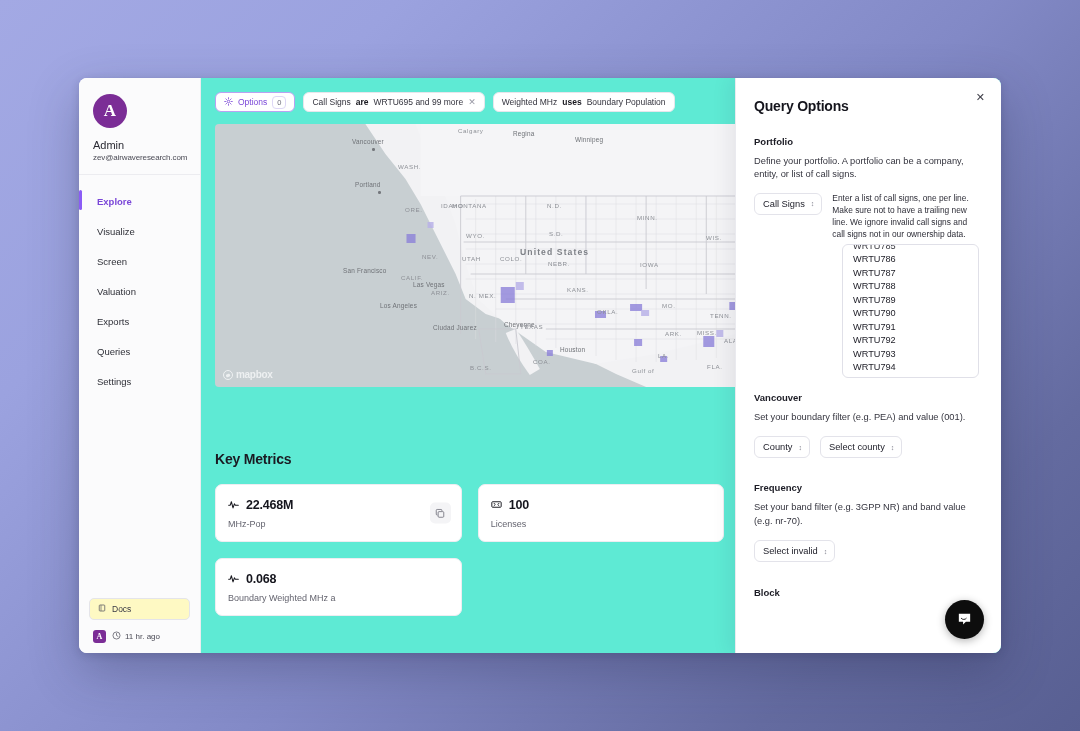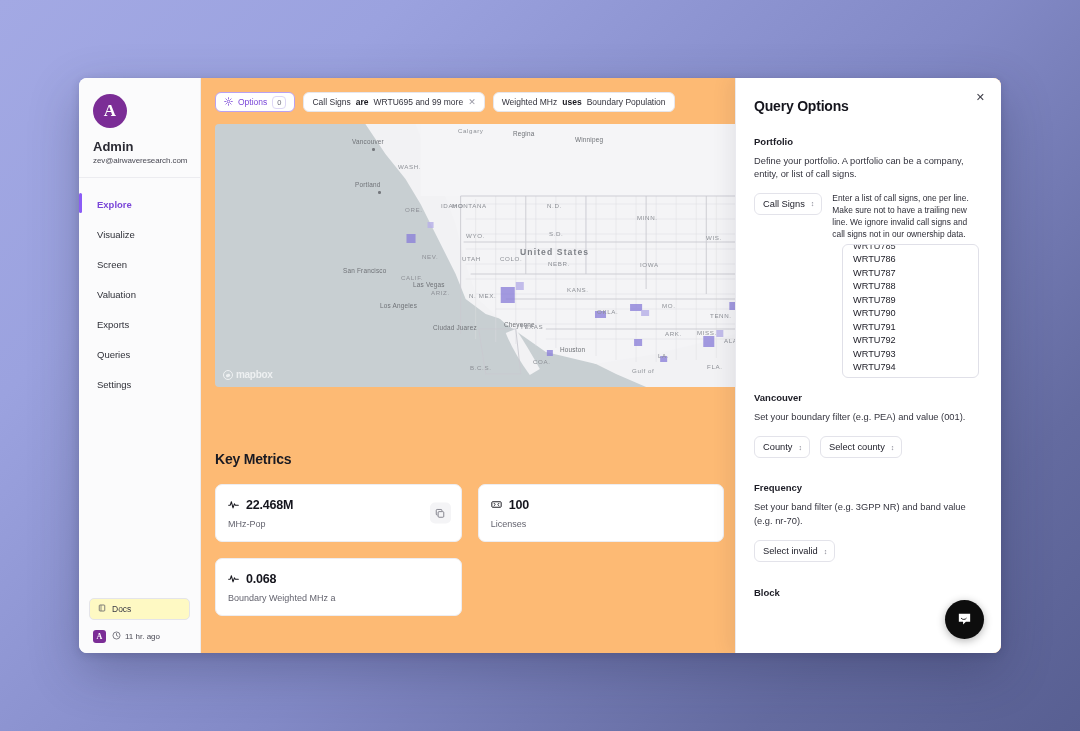--- a/index.html
+++ b/index.html
@@ -31,21 +31,21 @@
     position: relative;
   }
   .profile { padding: 16px 12px 12px 14px; border-bottom: 1px solid #ececf0; }
   .avatar {
     width: 34px; height: 34px; border-radius: 50%;
     background: #7b2d96;
     color: #fff; font-size: 17px; font-weight: 700;
     display: flex; align-items: center; justify-content: center;
     font-family: "Liberation Serif", serif;
   }
-  .profile-name { margin-top: 11px; font-size: 13px; font-weight: 700; color: #2a2a33; }
+  .profile-name { margin-top: 11px; font-size: 11px; font-weight: 400; color: #2a2a33; }
   .profile-email { margin-top: 2px; font-size: 8px; color: #4b4b55; letter-spacing: -.1px; }
 
   .nav { padding-top: 14px; }
   .nav-item {
     position: relative;
     font-size: 9.5px; color: #2f3038;
     padding: 7px 0 7px 18px;
     margin-bottom: 5px;
     cursor: pointer;
   }
@@ -65,21 +65,21 @@
   .foot-row { display: flex; align-items: center; gap: 6px; margin-top: 10px; padding-left: 4px; }
   .foot-badge {
     width: 13px; height: 13px; border-radius: 3px; background: #7b2d96;
     color: #fff; font-size: 8px; font-weight: 700;
     display: flex; align-items: center; justify-content: center;
     font-family: "Liberation Serif", serif;
   }
   .foot-time { display: flex; align-items: center; gap: 4px; font-size: 8px; color: #4a4a55; }
 
   
-  .main { flex: 1; position: relative; overflow: hidden; background: #fdba74; }
+  .main { flex: 1; position: relative; overflow: hidden; background: #5eead4; }
 
   .toolbar { display: flex; align-items: center; gap: 8px; padding: 14px 14px 8px 14px; }
   .chip {
     display: flex; align-items: center; gap: 5px;
     border: 1px solid #e6e6ec; border-radius: 6px;
     background: #fff; height: 20px; padding: 0 8px;
     font-size: 8.5px; color: #33333d; white-space: nowrap;
   }
   .chip.options { border-color: #b9a1f2; color: #7a46d8; }
   .chip .badge {

